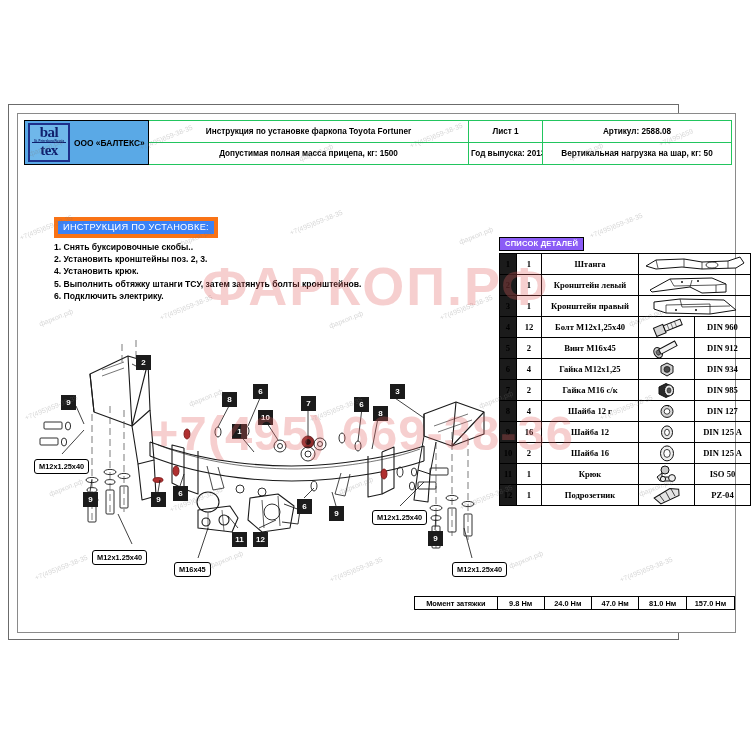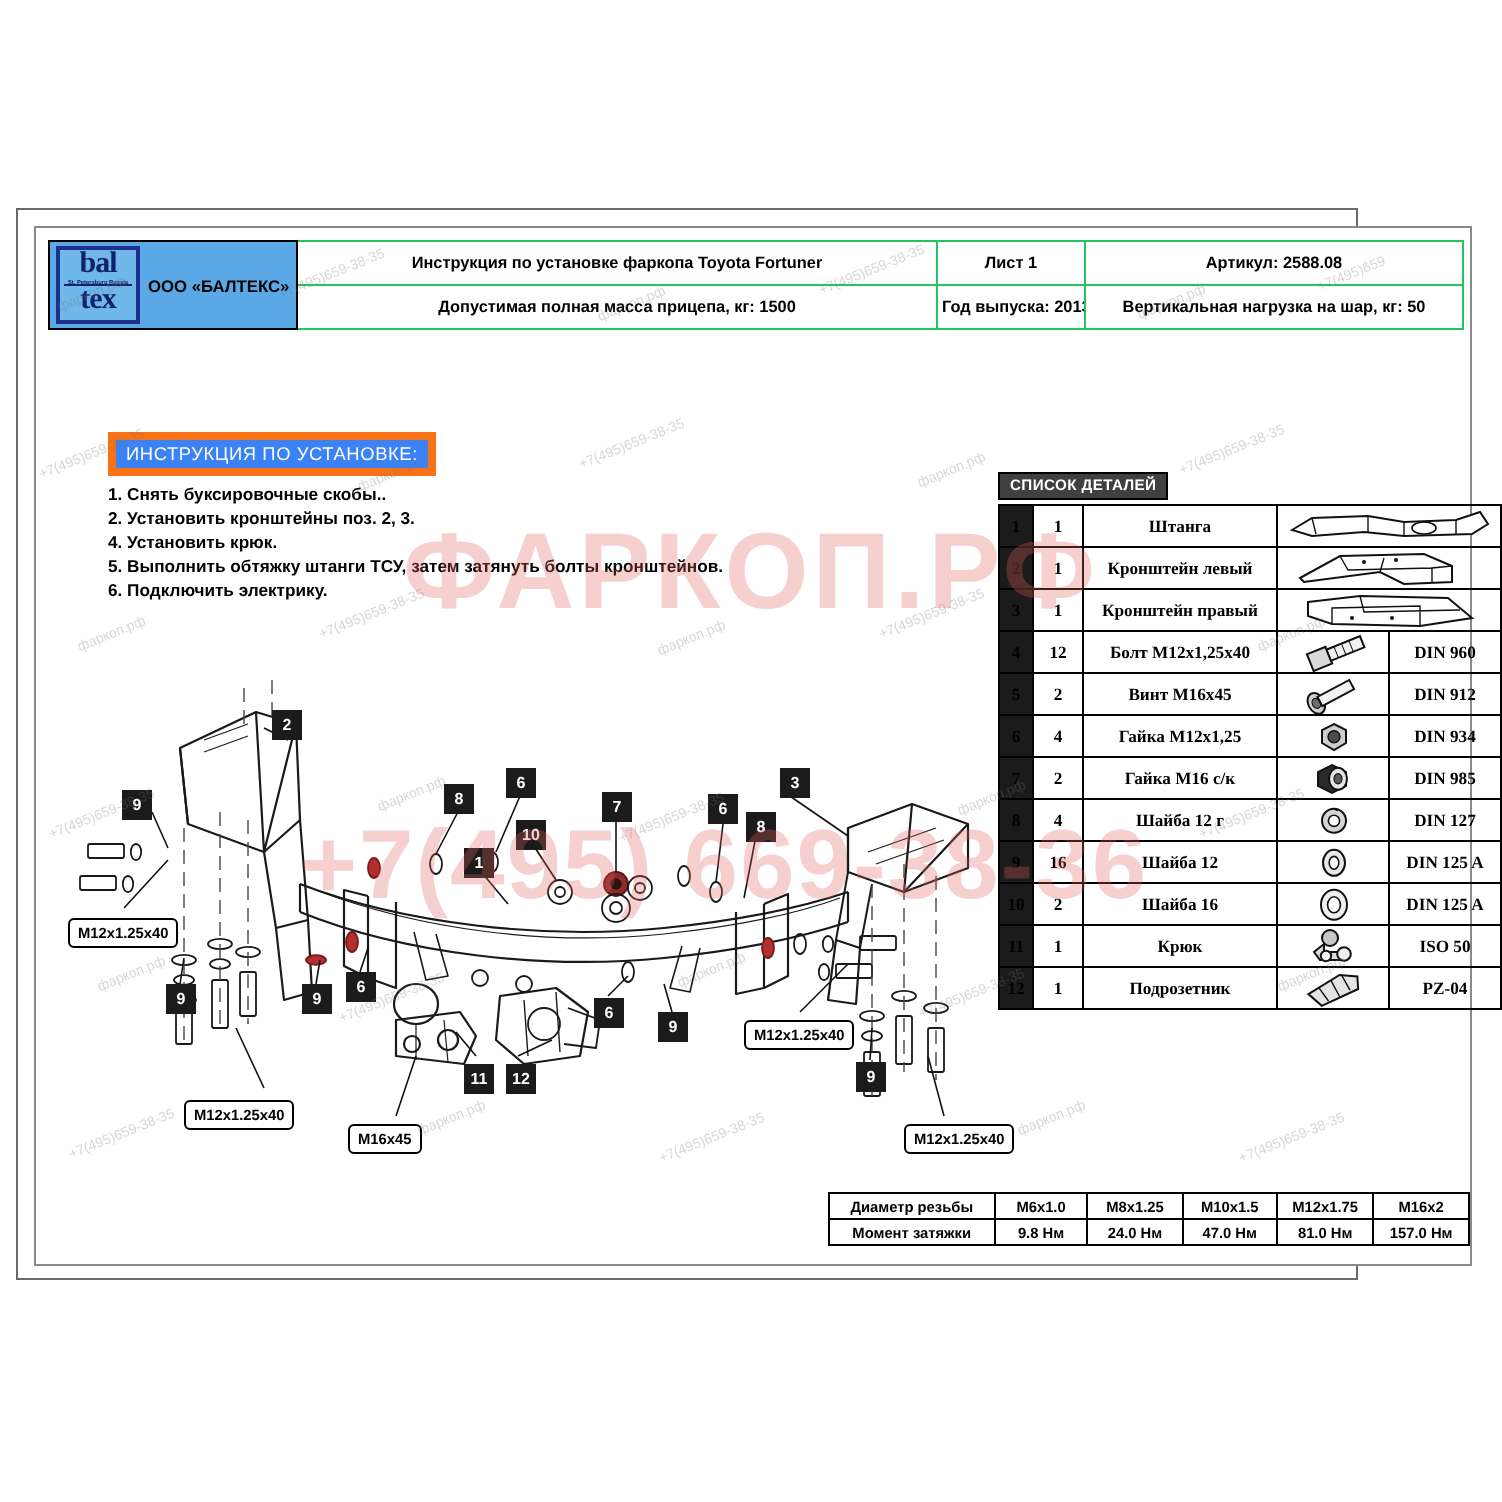--- a/index.html
+++ b/index.html
@@ -128,21 +128,21 @@
   }
 
   
   .parts {
     position: absolute;
     left: 481px; top: 118px;
     width: 252px;
   }
   .parts-title {
     display: inline-block;
-    background: #404040;
+    background: #8b5cf6;
     color: #ffffff;
     font-size: 7.6px;
     font-weight: bold;
     letter-spacing: 0.2px;
     padding: 1.5px 5px 2px 5px;
     border: 1px solid #000;
     margin-bottom: 2px;
   }
   table.partstab {
     border-collapse: collapse;
@@ -489,28 +489,20 @@
             </td>
             <td class="pdin">PZ-04</td>
           </tr>
         </tbody>
           </table>
       </div>
 
       <div class="torque">
         <table class="torqtab">
           <tbody>
-              <tr>
-            <td class="tlabel">Диаметр резьбы</td>
-            <td class="tval">M6x1.0</td>
-            <td class="tval">M8x1.25</td>
-            <td class="tval">M10x1.5</td>
-            <td class="tval">M12x1.75</td>
-            <td class="tval">M16x2</td>
-          </tr>
           <tr>
             <td class="tlabel">Момент затяжки</td>
             <td class="tval">9.8 Нм</td>
             <td class="tval">24.0 Нм</td>
             <td class="tval">47.0 Нм</td>
             <td class="tval">81.0 Нм</td>
             <td class="tval">157.0 Нм</td>
           </tr>
         </tbody>
           </table>

